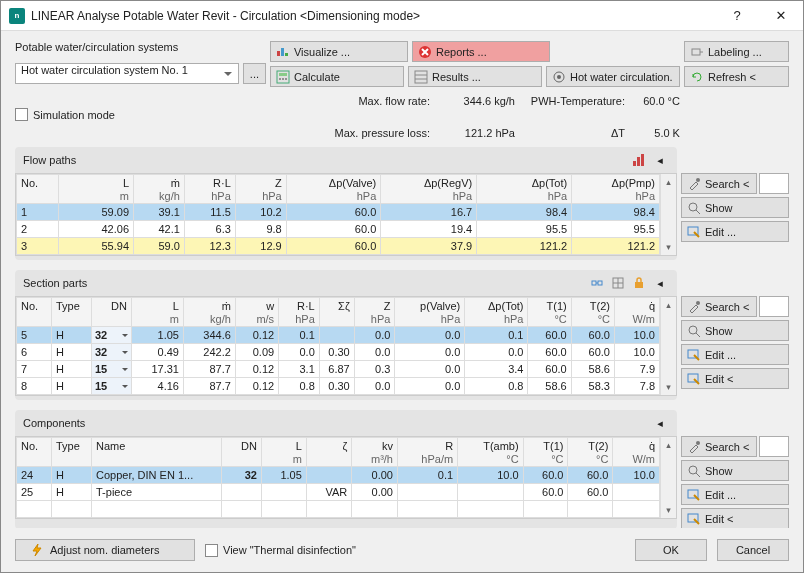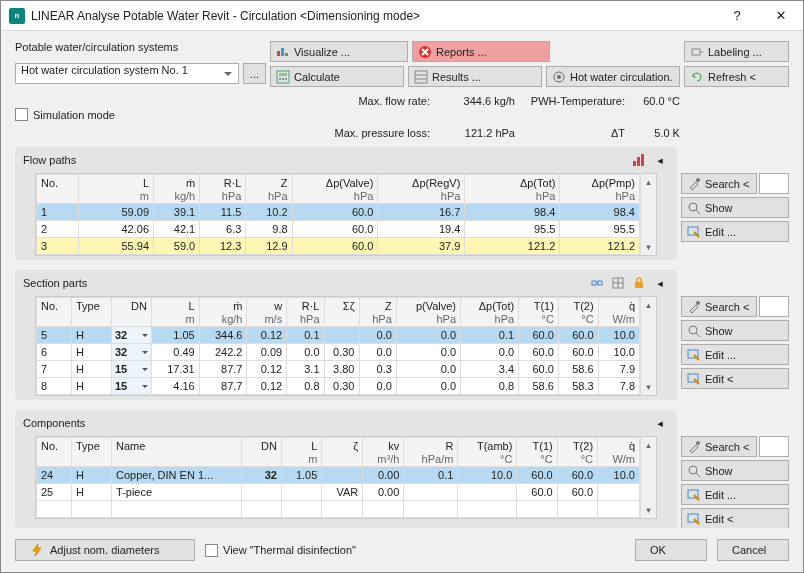--- a/index.html
+++ b/index.html
@@ -26,41 +26,41 @@
 .btnrow .btn{flex:1}
 .ico{width:14px;height:14px;display:inline-block}
 .summary{margin-top:4px;padding-left:40px;display:grid;grid-template-columns:120px 85px 110px 55px;row-gap:20px;font-size:11px}
 .summary .r{text-align:right}
 .content{flex:1;padding:0 14px 8px;display:flex;flex-direction:column;gap:10px;overflow:hidden}
 .section{display:flex;gap:4px}
 .panel{flex:1;background:#e4e4e4;border-radius:4px;display:flex;flex-direction:column;overflow:hidden}
 .panelhead{height:26px;display:flex;align-items:center;padding:0 8px;font-weight:normal}
 .panelhead .sp{flex:1}
 .panelhead .hi{width:18px;height:18px;margin-left:3px;display:flex;align-items:center;justify-content:center}
-.gridwrap{background:#fff;border:1px solid #ccc;margin:0 20px 4px;position:relative;display:flex}
+.gridwrap{background:#fff;border:1px solid #ccc;margin:0 0 4px;position:relative;display:flex}
 .gridscroll{flex:1;overflow:hidden}
 .vscroll{width:16px;background:#f0f0f0;display:flex;flex-direction:column;border-left:1px solid #ddd}
 .vscroll .arr{height:16px;display:flex;align-items:center;justify-content:center;font-size:9px;color:#666}
 .vscroll .track{flex:1}
 table{border-collapse:collapse;width:100%}
 th,td{border:1px solid #ddd;padding:1px 4px;height:17px;text-align:right;font-weight:normal;white-space:nowrap;overflow:hidden}
 th{background:#f4f4f4;vertical-align:middle}
 th.l,td.l{text-align:left}
 .hrow1 th{border-bottom:none;height:15px;padding-bottom:0}
 .hrow2 th{border-top:none;height:14px;padding-top:0;color:#666}
 tr.sel td{background:#b7d9f2}
 tr.yel td{background:#fdf6b5}
 .sidebtns{width:108px;display:flex;flex-direction:column;gap:3px;padding-top:26px}
 .sidebtns .btn{width:100%}
 .srow{display:flex;gap:2px}
 .srow .btn{flex:1}
 .sbox{width:30px;height:21px;border:1px solid #adadad;background:#fff}
 .footer{height:44px;display:flex;align-items:center;padding:0 14px;gap:10px}
 .footer .sp{flex:1}
-.fbtn{height:22px;min-width:72px;border:1px solid #adadad;background:#e1e1e1;display:flex;align-items:center;justify-content:flex-start;padding:0 14px}
+.fbtn{height:22px;min-width:72px;border:1px solid #adadad;background:#e1e1e1;display:flex;align-items:center;justify-content:center;padding:0 14px}
 .dncell{background:#edf3fa;font-weight:bold;display:flex;align-items:center;justify-content:space-between}
 .dncell::after{content:"";border:3px solid transparent;border-top-color:#555;margin-left:3px;margin-top:3px}
 td.dn{padding:0}
 td.dn>div{padding:1px 3px;height:100%}
 svg{display:block}
 </style>
 </head>
 <body>
 
 <div class="titlebar">
@@ -422,21 +422,21 @@
           <tr>
                   <td class="l">7</td>
                   <td class="l">H</td>
                   <td class="dn">
                     <div class="dncell">15</div>
                   </td>
                   <td>17.31</td>
                   <td>87.7</td>
                   <td>0.12</td>
                   <td>3.1</td>
-                  <td>3.80</td>
+                  <td>6.87</td>
                   <td>0.3</td>
                   <td>0.0</td>
                   <td>3.4</td>
                   <td>60.0</td>
                   <td>58.6</td>
                   <td>7.9</td>
                 </tr>
           <tr>
                   <td class="l">8</td>
                   <td class="l">H</td>

